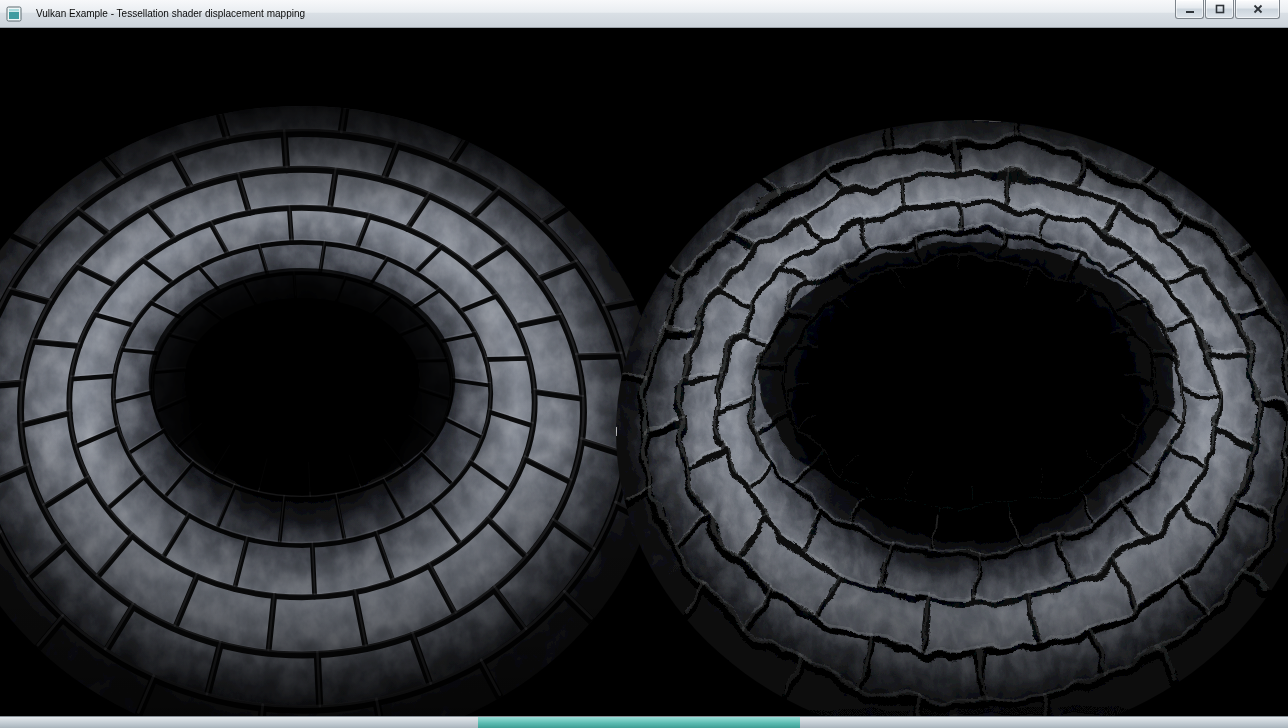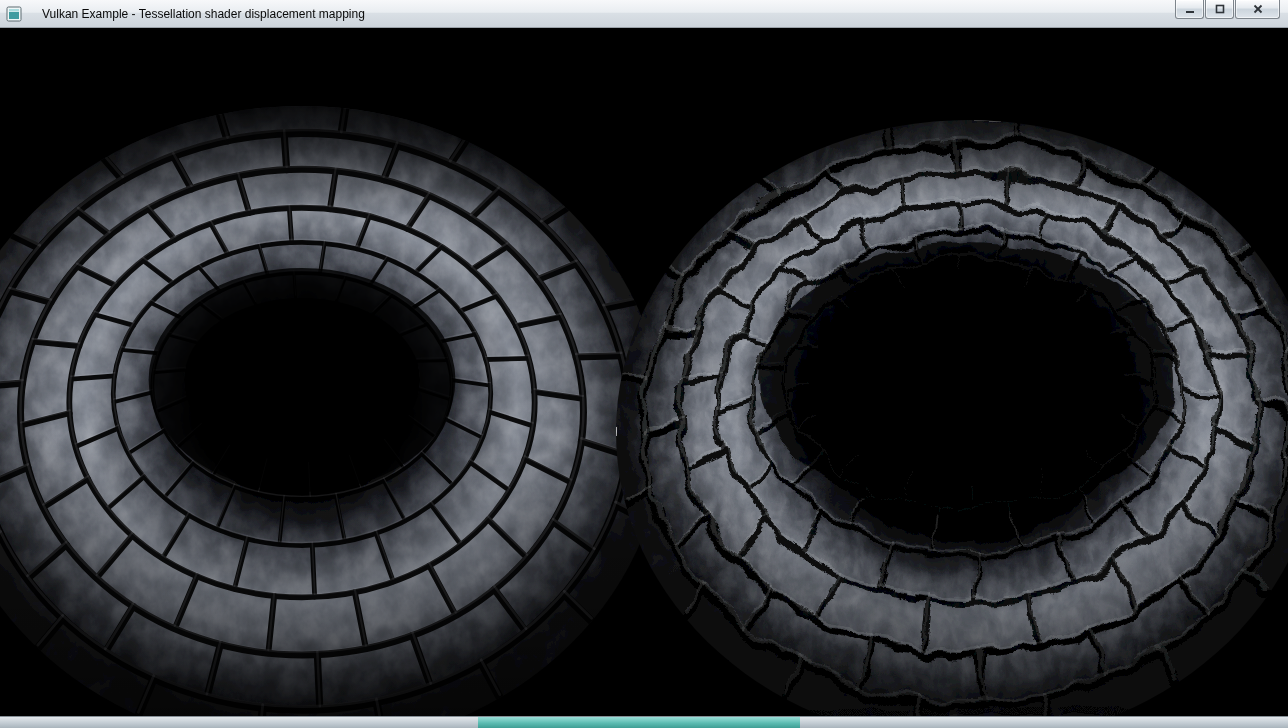--- a/index.html
+++ b/index.html
@@ -18,22 +18,22 @@
     background:linear-gradient(180deg,#f7f8fa 0%,#e9edf1 45%,#d9dfe5 50%,#cdd4db 100%);
     border-bottom:1px solid #9aa1a8;
     box-sizing:border-box;
     display:flex;align-items:center;
     padding-left:6px;
     position:relative;
     user-select:none;
   }
   .app-icon{width:16px;height:16px;display:inline-block;flex:0 0 16px;}
   .title-text{
-    margin-left:20px;
-    font-size:12px;color:#0a0a0a;
+    margin-left:14px;
+    font-size:10px;color:#0a0a0a;
     white-space:nowrap;
   }
   .winbtns{
     position:absolute;right:8px;top:0;
     display:flex;
   }
   .winbtn{
     height:19px;
     border:1px solid #7e858c;border-top:none;
     border-radius:0 0 3px 3px;

